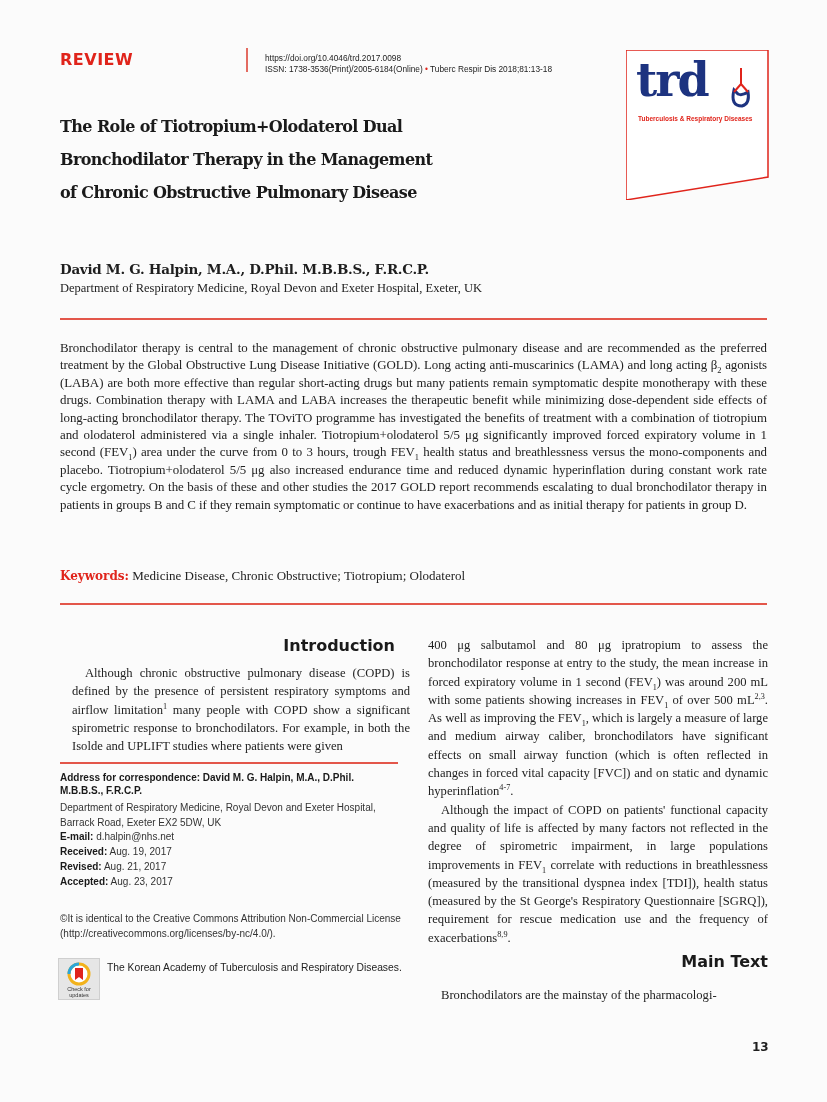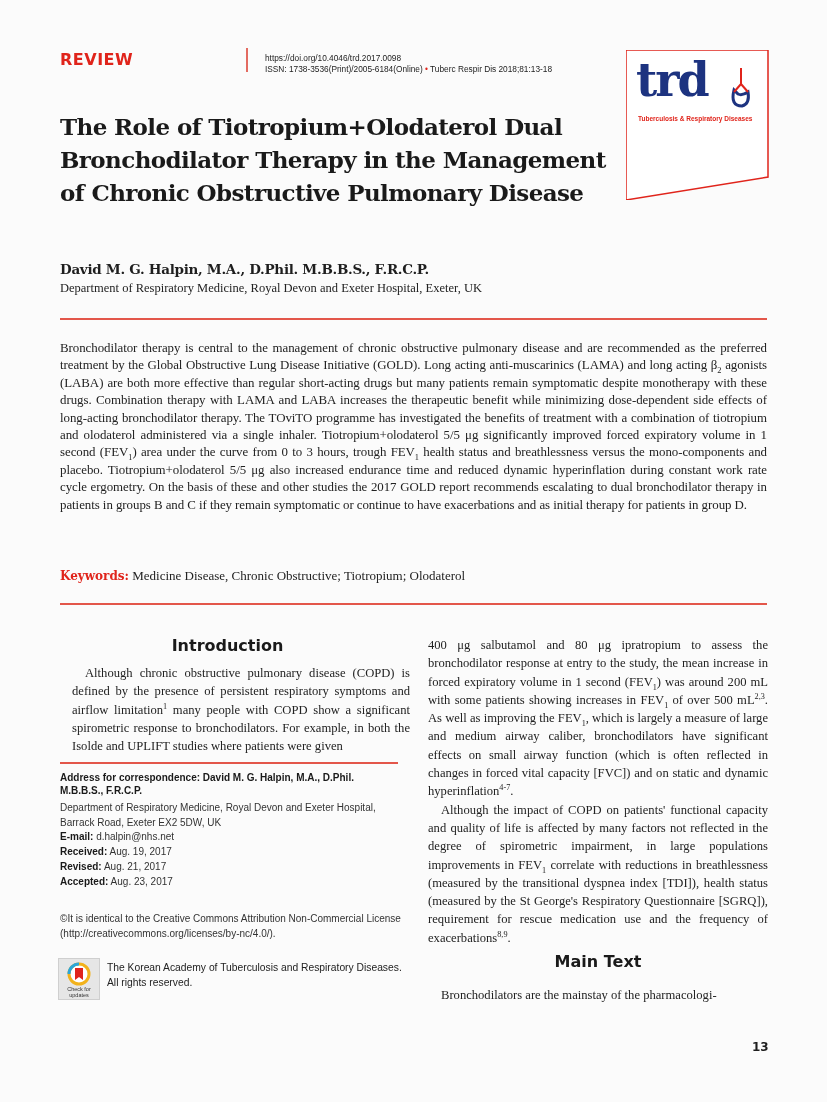--- a/index.html
+++ b/index.html
@@ -3,28 +3,28 @@
 <meta charset="utf-8">
 <style>
   html, body { margin:0; padding:0; }
   body { width:827px; height:1102px; background:#fbfbfb; position:relative; overflow:hidden; color:#1e1e1e; font-family:"Liberation Serif", serif; }
   .abs { position:absolute; }
   .review { left:60px; top:50px; font-family:"DejaVu Sans", sans-serif; font-weight:bold; color:#e0241b; font-size:16px; letter-spacing:0.5px; }
   .vbar { left:246px; top:48px; width:2px; height:24px; background:#e36b61; }
   .meta { left:265px; top:53px; font-family:"Liberation Sans", sans-serif; font-size:8.3px; line-height:11px; color:#222; }
   .meta .dot { color:#e0241b; }
   .logo-box { left:626px; top:50px; width:172px; height:150px; }
-  .title { left:60px; top:110px; width:560px; font-family:"DejaVu Serif", serif; font-weight:bold; font-size:23px; line-height:33px; color:#1a1a1a; letter-spacing:-0.6px; }
+  .title { left:60px; top:110px; width:560px; font-family:"DejaVu Serif", serif; font-weight:bold; font-size:16px; line-height:33px; color:#1a1a1a; letter-spacing:-0.6px; }
   .author { left:60px; top:261px; font-family:"DejaVu Serif", serif; font-weight:bold; font-size:13.5px; letter-spacing:-0.3px; }
   .affil { left:60px; top:281px; font-size:12.5px; color:#222; }
   .hr { height:2px; background:#e3564a; }
   .abstract { left:60px; top:340px; width:707px; font-size:12.9px; line-height:17.4px; text-align:justify; color:#222; letter-spacing:-0.05px; }
   .keywords { left:60px; top:568px; font-size:13px; color:#222; }
   .keywords .kl { color:#e0241b; font-family:"DejaVu Serif", serif; font-weight:bold; font-size:12px; }
-  .col-head { font-family:"DejaVu Sans", sans-serif; font-weight:bold; font-size:16px; text-align:center; color:#1a1a1a; }
+  .col-head { font-family:"DejaVu Sans", sans-serif; font-weight:bold; font-size:16px; text-align:right; color:#1a1a1a; }
   .body-text { font-size:12.6px; line-height:18.3px; text-align:justify; color:#222; }
   .body-text p { margin:0; text-indent:13px; }
   .corr { left:60px; top:771px; width:340px; font-family:"Liberation Sans", sans-serif; font-size:10px; line-height:14.7px; color:#333; }
   .corr b { color:#1a1a1a; }
   .corr .ctitle { font-weight:bold; color:#1a1a1a; margin-bottom:4px; line-height:13px; }
   .cc { left:60px; top:912px; width:345px; font-family:"Liberation Sans", sans-serif; font-size:10px; line-height:14.5px; color:#333; }
   .copy { left:107px; top:960px; font-family:"Liberation Sans", sans-serif; font-size:10.3px; line-height:15px; color:#222; }
   .badge { left:58px; top:958px; width:42px; height:42px; background:#e6e6e6; border:1px solid #cfcfcf; box-sizing:border-box; }
   .pagenum { left:752px; top:1040px; font-family:"DejaVu Sans", sans-serif; font-weight:bold; font-size:12px; }
   sub, sup { font-size:65%; line-height:0; }
@@ -98,21 +98,20 @@
   <svg width="40" height="40" viewBox="0 0 40 40">
     <circle cx="20" cy="15" r="10" fill="#ffffff" stroke="#f2b21b" stroke-width="3"></circle>
     <path d="M 20 5 A 10 10 0 0 0 10 15" stroke="#2ba6d9" stroke-width="3" fill="none"></path>
     <path d="M 16 9 L 24 9 L 24 21 L 20 18 L 16 21 Z" fill="#e0241b"></path>
     <text x="20" y="32" font-size="5.5" text-anchor="middle" font-family="Liberation Sans, sans-serif" fill="#333">Check for</text>
     <text x="20" y="38" font-size="5.5" text-anchor="middle" font-family="Liberation Sans, sans-serif" fill="#333">updates</text>
   </svg>
 </div>
 <div class="abs copy">
   <div>The Korean Academy of Tuberculosis and Respiratory Diseases.</div>
-  <div>All rights reserved.</div>
 </div>
 
 <div class="abs body-text" style="left:428px;top:636px;width:340px;">
   <p style="text-indent:0;"><span>400 μg salbutamol and 80 μg ipratropium to assess the bronchodilator response at entry to the study, the mean increase in forced expiratory volume in 1 second (FEV</span><sub>1</sub><span>) was around 200 mL with some patients showing increases in FEV</span><sub>1</sub><span> of over 500 mL</span><sup>2,3</sup><span>. As well as improving the FEV</span><sub>1</sub><span>, which is largely a measure of large and medium airway caliber, bronchodilators have significant effects on small airway function (which is often reflected in changes in forced vital capacity [FVC]) and on static and dynamic hyperinflation</span><sup>4-7</sup><span>.</span></p>
   <p><span>Although the impact of COPD on patients' functional capacity and quality of life is affected by many factors not reflected in the degree of spirometric impairment, in large populations improvements in FEV</span><sub>1</sub><span> correlate with reductions in breathlessness (measured by the transitional dyspnea index [TDI]), health status (measured by the St George's Respiratory Questionnaire [SGRQ]), requirement for rescue medication use and the frequency of exacerbations</span><sup>8,9</sup><span>.</span></p>
 </div>
 
 <div class="abs col-head" style="left:428px;top:952px;width:340px;">Main Text</div>
 <div class="abs body-text" style="left:428px;top:986px;width:340px;">
   <p>Bronchodilators are the mainstay of the pharmacologi-</p>

